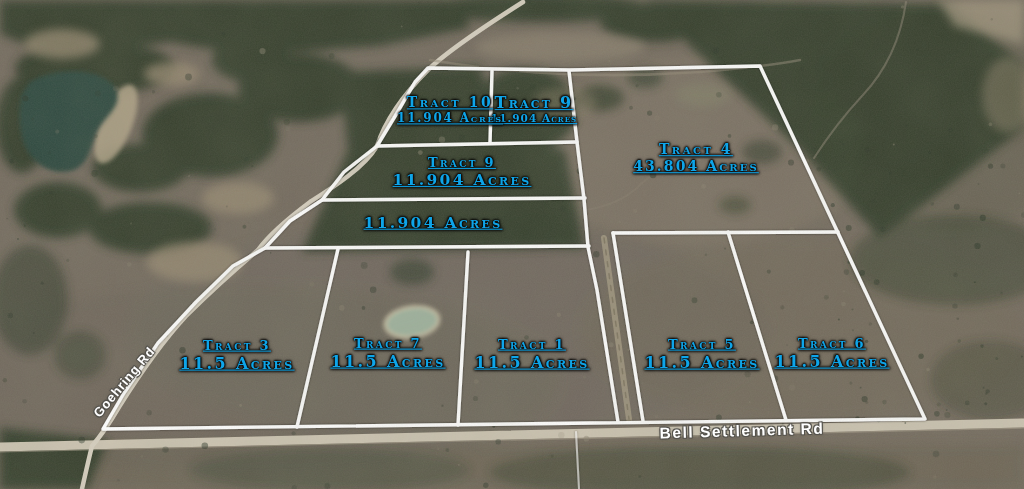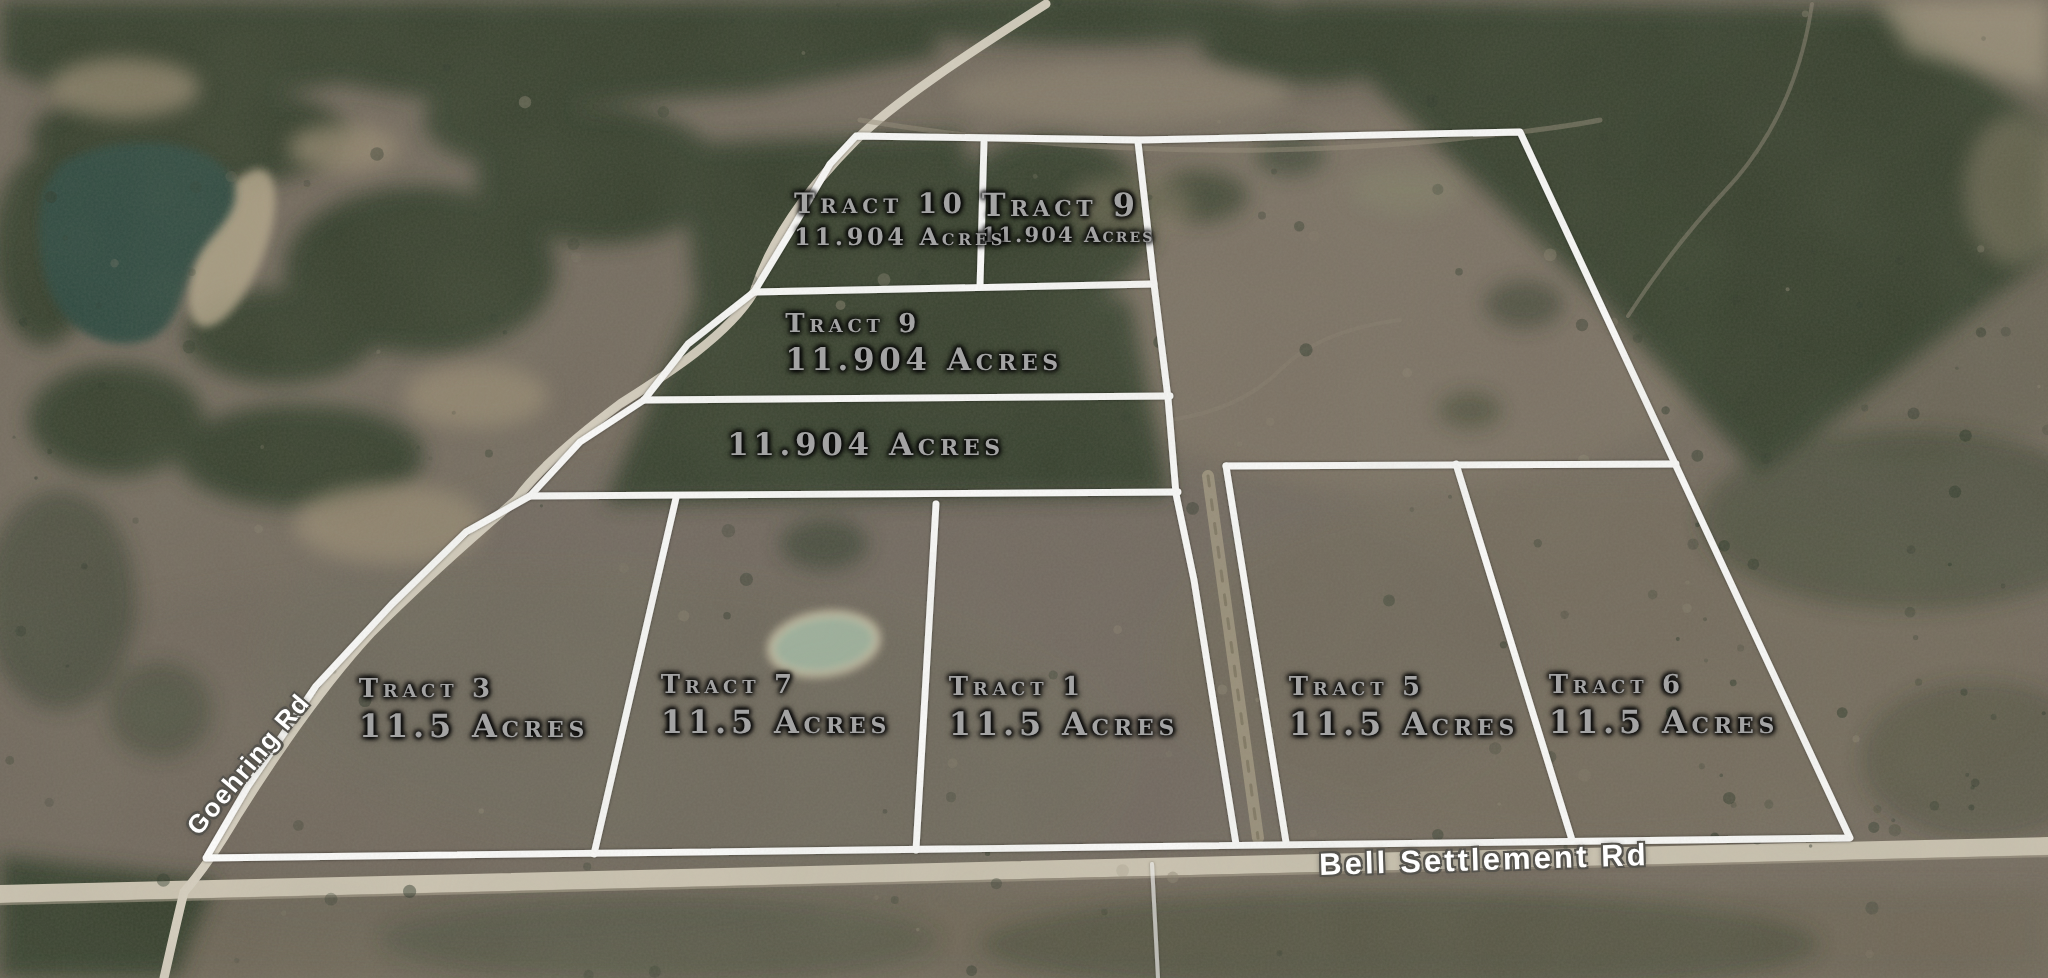--- a/index.html
+++ b/index.html
@@ -5,25 +5,26 @@
   html,body{margin:0;padding:0;background:#1d1d1d;}
   .stage{
     position:relative;width:1024px;height:489px;overflow:hidden;
     font-family:"DejaVu Serif",serif;
   }
   .stage svg{position:absolute;left:0;top:0;display:block;}
   .labels{position:absolute;left:0;top:0;width:100%;height:100%;pointer-events:none;}
 
   .tract-label{
     position:absolute;transform:translate(-50%,-50%);
-    color:#a3a3a3;font-weight:bold;
+    text-align:center;color:#0ea5e9;font-weight:bold;
     font-variant:small-caps;white-space:nowrap;line-height:1.2;
     text-shadow:0 1px 2px rgba(10,10,10,.95),1px 0 2px rgba(10,10,10,.95),
                 -1px 0 2px rgba(10,10,10,.95),0 -1px 2px rgba(10,10,10,.95),
                 0 0 4px rgba(0,0,0,.7);
+    text-decoration:underline;
   }
   .t-name{font-size:13px;letter-spacing:.18em;}
   .t-acres{font-size:16px;letter-spacing:.15em;}
   .lbl-t10 .t-name{font-size:14px}.lbl-t10 .t-acres{font-size:12px}
   .lbl-t9 .t-name{font-size:16px;letter-spacing:.14em}
   .lbl-t9 .t-acres{font-size:10.5px;letter-spacing:.1em}
   .lbl-t8 .t-acres,.lbl-t7 .t-acres{font-size:15.5px}
   .lbl-t4 .t-name{font-size:14px}.lbl-t4 .t-acres{font-size:14px}
 
   .road-label{
@@ -376,20 +377,24 @@
       <div class="t-acres">11.5 Acres</div>
     </div>
     <div class="tract-label lbl-t2" style="left:388px;top:353px">
       <div class="t-name">Tract 7</div>
       <div class="t-acres">11.5 Acres</div>
     </div>
     <div class="tract-label lbl-t3" style="left:532px;top:354px">
       <div class="t-name">Tract 1</div>
       <div class="t-acres">11.5 Acres</div>
     </div>
+    <div class="tract-label lbl-t4" style="left:696px;top:158px">
+      <div class="t-name">Tract 4</div>
+      <div class="t-acres">43.804 Acres</div>
+    </div>
     <div class="tract-label lbl-t5" style="left:702px;top:354px">
       <div class="t-name">Tract 5</div>
       <div class="t-acres">11.5 Acres</div>
     </div>
     <div class="tract-label lbl-t6" style="left:832px;top:353px">
       <div class="t-name">Tract 6</div>
       <div class="t-acres">11.5 Acres</div>
     </div>
     <div class="tract-label lbl-t7" style="left:433px;top:223px">
       <div class="t-acres">11.904 Acres</div>

